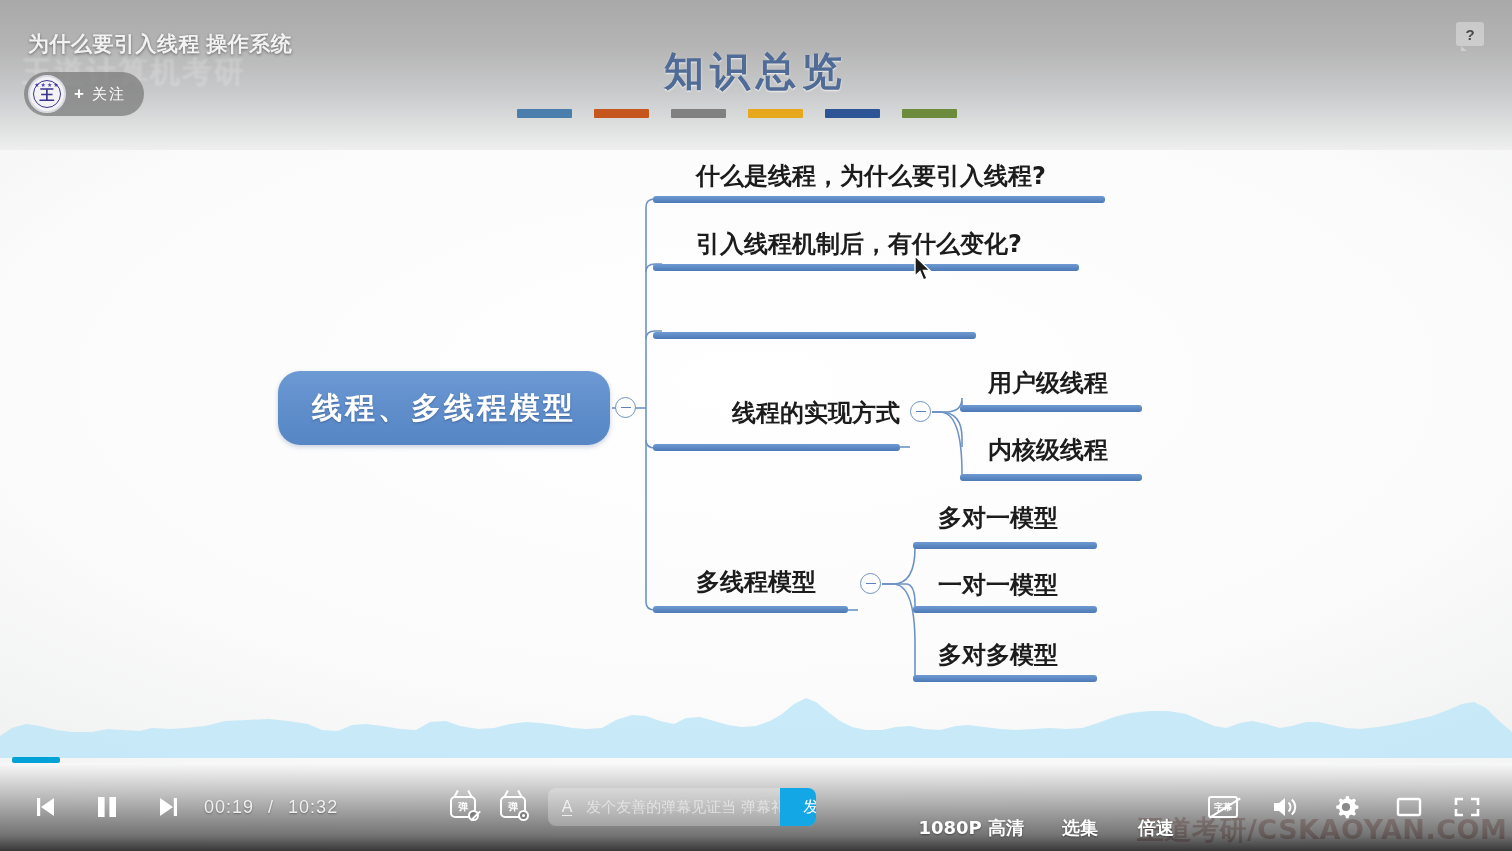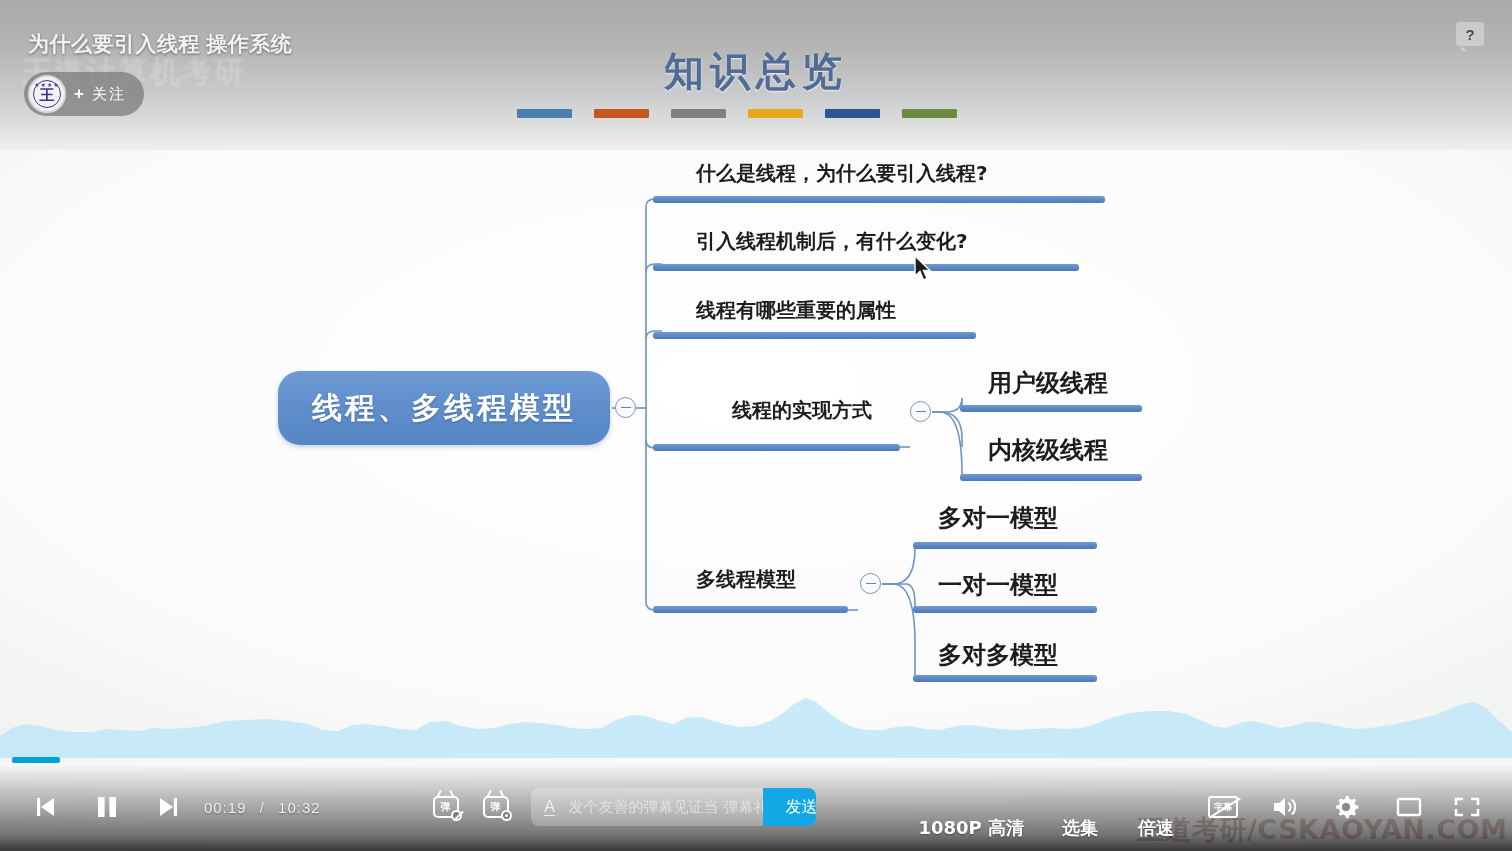--- a/index.html
+++ b/index.html
@@ -105,21 +105,21 @@
 
   
   #mindmap{ position:absolute; left:0; top:0; width:1512px; height:760px; }
   .node-label{
     position:absolute;
     font-family:"DejaVu Sans","Liberation Sans",sans-serif;
     font-weight:bold; color:#1c1c1c;
     white-space:nowrap;
     text-shadow:0 1px 0 rgba(255,255,255,.9);
   }
-  .lvl1 { font-size:20px; }
+  .lvl1 { font-size:24px; }
   .lvl2 { font-size:24px; }
   .underline{
     position:absolute; height:7px; border-radius:3px;
     background:linear-gradient(180deg,#6f9bd1 0%,#5b88c4 55%,#4d79b4 100%);
   }
   #root-node{
     position:absolute; left:278px; top:371px;
     width:332px; height:74px;
     background:linear-gradient(180deg,#6d9ad4 0%,#5f8ecb 50%,#5786c5 100%);
     border-radius:22px;
@@ -177,21 +177,21 @@
     position:absolute; left:0; bottom:0; width:1512px; height:88px;
     background:linear-gradient(180deg,rgba(250,250,250,.86) 0%,rgba(180,180,180,.80) 35%,rgba(95,95,95,.86) 82%,rgba(40,40,40,.92) 100%);
     display:flex; align-items:center;
   }
   .ctl{
     display:flex; align-items:center; justify-content:center;
     color:#fff; flex:0 0 auto;
   }
   .ctl svg{ display:block; }
   #time{
-    color:#f0f0f0; font-size:15px; letter-spacing:1px;
+    color:#f0f0f0; font-size:18px; letter-spacing:1px;
     margin-left:22px; white-space:nowrap;
     text-shadow:0 1px 2px rgba(0,0,0,.35);
   }
   .tv-icon{
     width:26px; height:22px; border:2.2px solid #fff; border-radius:5px;
     position:relative; display:flex; align-items:center; justify-content:center;
     font-size:10px; color:#fff; font-weight:bold;
   }
   .tv-icon:before,.tv-icon:after{
     content:""; position:absolute; top:-8px; width:2.2px; height:8px; background:#fff;
@@ -300,21 +300,20 @@
       <div class="collapse" style="left:615px; top:397px;">
           <i></i>
         </div>
 
       <div class="node-label lvl1" style="left:696px; top:160px;">什么是线程，为什么要引入线程?</div>
       <div class="underline" style="left:653px; top:196px; width:452px;"></div>
 
       <div class="node-label lvl1" style="left:696px; top:228px;">引入线程机制后，有什么变化?</div>
       <div class="underline" style="left:653px; top:264px; width:426px;"></div>
 
-      <div class="node-label lvl1" style="left:696px; top:297px;">线程有哪些重要的属性</div>
       <div class="underline" style="left:653px; top:332px; width:323px;"></div>
 
       <div class="node-label lvl1" style="left:696px; top:397px;margin-left:36px;">线程的实现方式</div>
       <div class="underline" style="left:653px; top:444px; width:247px;"></div>
       <div class="collapse" style="left:910px; top:401px;">
           <i></i>
         </div>
 
       <div class="node-label lvl2" style="left:988px; top:367px;">用户级线程</div>
       <div class="underline" style="left:960px; top:405px; width:182px;"></div>

